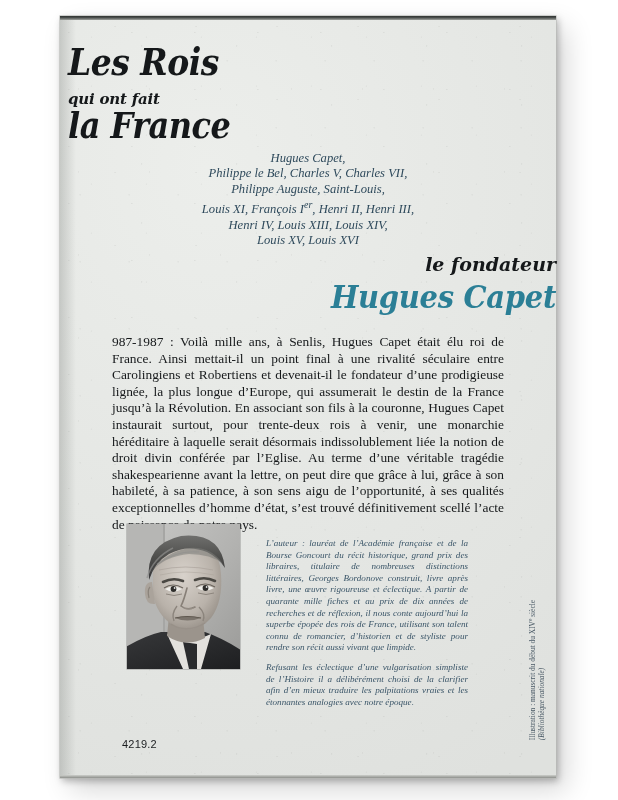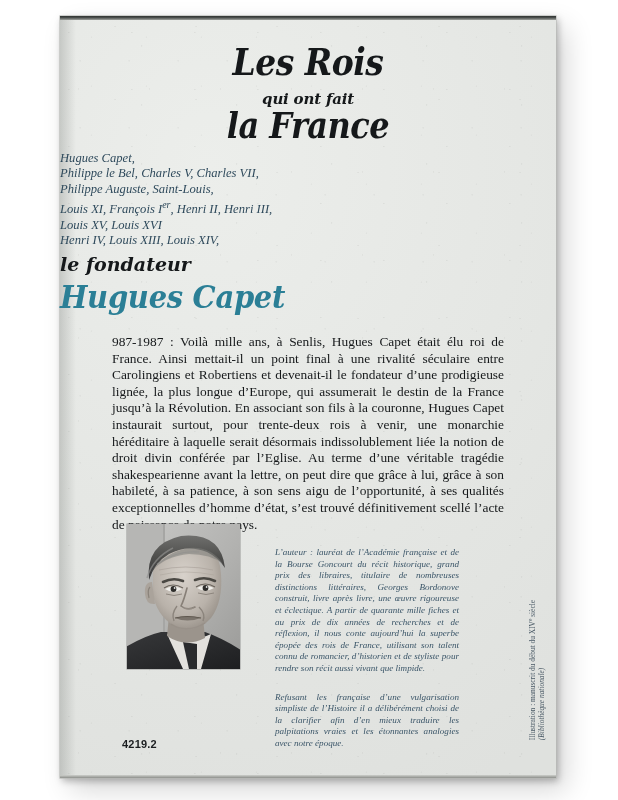--- a/index.html
+++ b/index.html
@@ -78,22 +78,22 @@
     position: absolute;
     left: 0; top: 0;
     width: 100%; height: 100%;
   }
 
   
   #series-logo {
     position: absolute;
     left: 0; top: 30px;
     width: 100%;
-    text-align: center;
     color: #15181a;
+    padding-left: 8px;
   }
   .logo-line1 {
     font-family: "DejaVu Serif", serif;
     font-style: italic;
     font-weight: 700;
     font-size: 33px;
     letter-spacing: -0.5px;
     line-height: 1;
     display: block;
     transform: scaleY(1.12);
@@ -118,40 +118,40 @@
     margin-top: 3px;
     letter-spacing: -0.5px;
     transform: scaleY(1.12);
   }
 
   
   #kings-list {
     position: absolute;
     left: 0; top: 135px;
     width: 100%;
-    text-align: left;
+    text-align: center;
     font-family: "Liberation Serif", serif;
     font-style: italic;
     font-size: 12.6px;
     line-height: 15.4px;
     color: #2f4a5c;
   }
   #kings-list .king-line { display: block; white-space: pre; }
   #kings-list .sup {
     font-size: 10px;
     vertical-align: super;
     font-style: italic;
   }
 
   
   #subtitle-block {
     position: absolute;
     left: 0; top: 239px;
     width: 100%;
-    text-align: left;
+    text-align: right;
   }
   #subtitle-kicker {
     display: block;
     font-family: "DejaVu Serif", serif;
     font-style: italic;
     font-weight: 700;
     font-size: 19px;
     color: #15181a;
     line-height: 1;
   }
@@ -209,21 +209,21 @@
     left: 146px;
     top: 6px;
     width: 218px;
     font-family: "Liberation Serif", serif;
     font-style: italic;
     font-size: 9.1px;
     line-height: 11.6px;
     color: #3a5568;
     text-align: justify;
   }
-  #author-note p { margin: 17px; }
+  #author-note p { margin: 8px; }
   #author-note p + p { margin-top: 2px; }
 
   
   #illustration-credit {
     position: absolute;
     right: 10px;
     bottom: 38px;
     writing-mode: vertical-rl;
     transform: rotate(180deg);
     font-family: "Liberation Serif", serif;
@@ -237,21 +237,21 @@
   #illustration-credit .credit-line.secondary { font-style: italic; }
   #illustration-credit .sup { font-size: 5.4px; vertical-align: super; }
 
   
   #catalog-number {
     position: absolute;
     left: 62px;
     bottom: 28px;
     font-family: "Liberation Sans", sans-serif;
     font-size: 11px;
-    font-weight: 700;
+    font-weight: 400;
     color: #1b1e20;
     letter-spacing: 0.2px;
   }
 </style>
 </head>
 <body>
 
 <div id="photo-backdrop"></div>
 
 <div id="book">
@@ -267,22 +267,22 @@
       <span class="logo-line1">Les Rois</span>
       <span class="logo-line2">qui ont fait</span>
       <span class="logo-line3">la France</span>
     </div>
 
     <div id="kings-list">
       <span class="king-line">Hugues Capet,</span>
       <span class="king-line">Philippe le Bel, Charles V, Charles VII,</span>
       <span class="king-line">Philippe Auguste, Saint-Louis,</span>
       <span class="king-line">Louis XI, François I<span class="sup">er</span>, Henri II, Henri III,</span>
+      <span class="king-line">Henri IV, Louis XIII, Louis XIV,</span>
       <span class="king-line">Louis XV, Louis XVI</span>
-      <span class="king-line">Henri IV, Louis XIII, Louis XIV,</span>
     </div>
 
     <div id="subtitle-block">
       <span id="subtitle-kicker">le fondateur</span>
       <span id="subtitle-name">Hugues Capet</span>
     </div>
 
     <div id="blurb">987-1987 : Voilà mille ans, à Senlis, Hugues Capet était élu roi de France. Ainsi mettait-il un point final à une rivalité séculaire entre Carolingiens et Robertiens et devenait-il le fondateur d’une prodigieuse lignée, la plus longue d’Europe, qui assumerait le destin de la France jusqu’à la Révolution. En associant son fils à la couronne, Hugues Capet instaurait surtout, pour trente-deux rois à venir, une monarchie héréditaire à laquelle serait désormais indissolublement liée la notion de droit divin conférée par l’Eglise. Au terme d’une véritable tragédie shakespearienne avant la lettre, on peut dire que grâce à lui, grâce à son habileté, à sa patience, à son sens aigu de l’opportunité, à ses qualités exceptionnelles d’homme d’état, s’est trouvé définitivement scellé l’acte de naissance de notre pays.</div>
 
     <div id="lower-block">
@@ -356,21 +356,21 @@
 
           <path d="M44 100 Q60 110 78 99" stroke="#968f87" stroke-width="1.4" fill="none" opacity="0.8"></path>
 
           <path d="M32 46 Q58 40 86 46" stroke="#a79f97" stroke-width="1" fill="none" opacity="0.6"></path>
           <path d="M33 51 Q58 45 87 51" stroke="#a79f97" stroke-width="0.9" fill="none" opacity="0.5"></path>
         </svg>
       </div>
 
       <div id="author-note">
         <p>L’auteur : lauréat de l’Académie française et de la Bourse Goncourt du récit historique, grand prix des libraires, titulaire de nombreuses distinctions littéraires, Georges Bordonove construit, livre après livre, une œuvre rigoureuse et éclectique. A partir de quarante mille fiches et au prix de dix années de recherches et de réflexion, il nous conte aujourd’hui la superbe épopée des rois de France, utilisant son talent connu de romancier, d’historien et de styliste pour rendre son récit aussi vivant que limpide.</p>
-        <p>Refusant les française d’une vulgarisation simpliste de l’Histoire il a délibérément choisi de la clarifier afin d’en mieux traduire les palpitations vraies et les étonnantes analogies avec notre époque.</p>
+        <p>Refusant les éclectique d’une vulgarisation simpliste de l’Histoire il a délibérément choisi de la clarifier afin d’en mieux traduire les palpitations vraies et les étonnantes analogies avec notre époque.</p>
       </div>
 
     </div>
 
     <div id="illustration-credit">
       <span class="credit-line">Illustration : manuscrit du début du XIV<span class="sup">e</span> siècle</span>
       <span class="credit-line secondary">(Bibliothèque nationale)</span>
     </div>
 
     <div id="catalog-number">4219.2</div>

